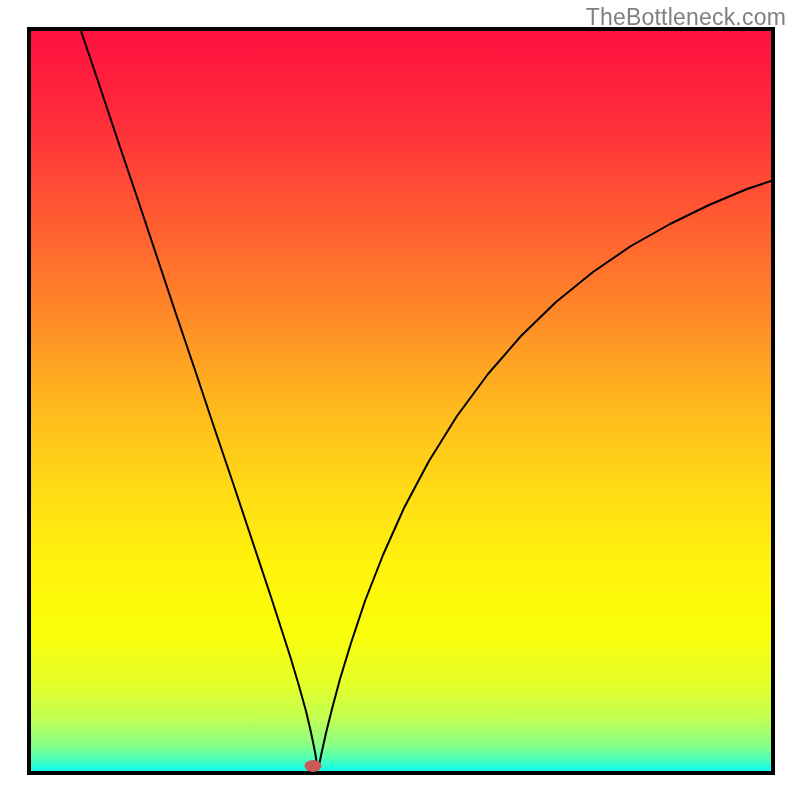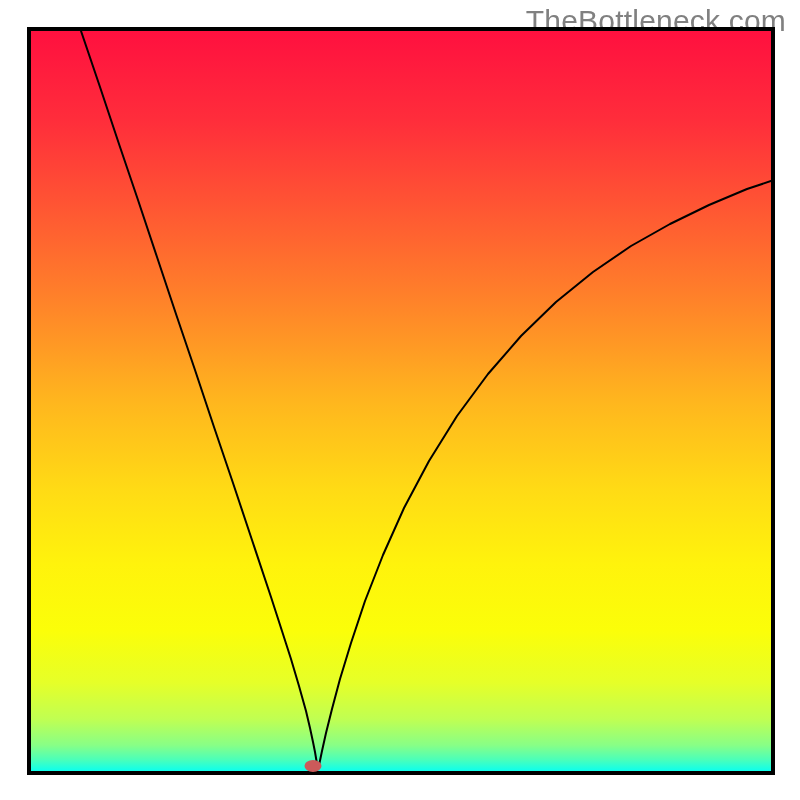--- a/index.html
+++ b/index.html
@@ -14,21 +14,21 @@
   .canvas {
     position: relative;
     width: 800px;
     height: 800px;
   }
   .watermark {
     position: absolute;
     top: 4px;
     right: 14px;
     color: #808080;
-    font-size: 30px;
+    font-size: 23px;
     font-weight: 500;
     letter-spacing: 0.2px;
   }
   .frame {
     position: absolute;
     left: 27px;
     top: 27px;
     width: 748px;
     height: 748px;
     border: 4px solid #000;

